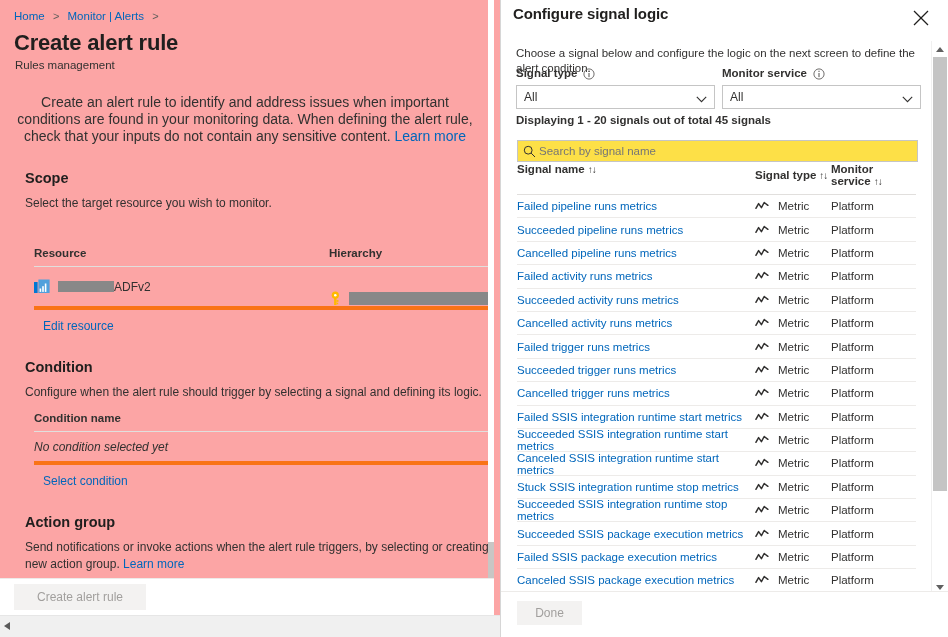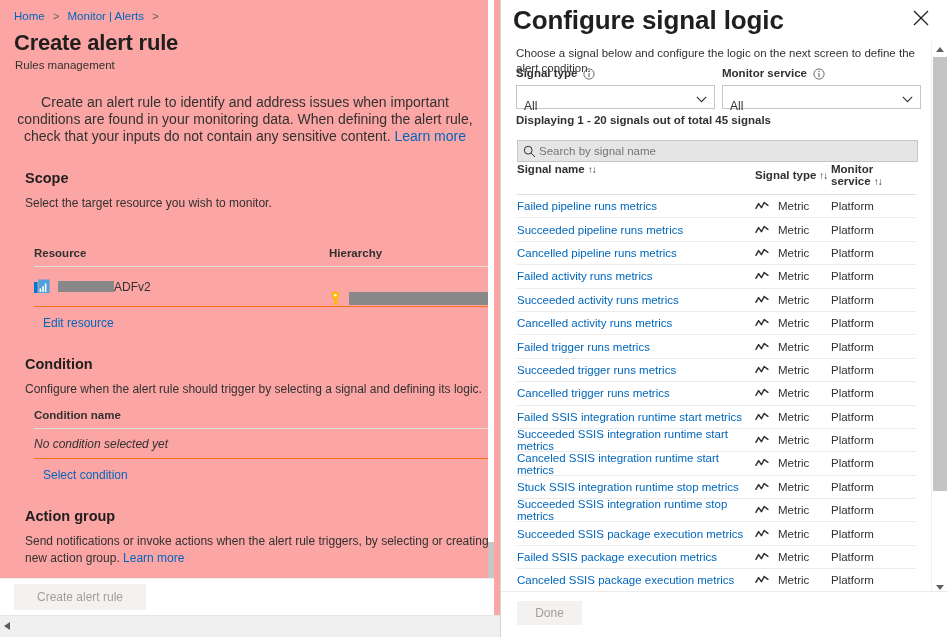--- a/index.html
+++ b/index.html
@@ -85,21 +85,21 @@
     color: #323130;
     padding-bottom: 7px;
     border-bottom: 1px solid #e1dfdd;
   }
   .tbl-row {
     display: flex;
     align-items: center;
     font-size: 12px;
     color: #323130;
     min-height: 29px;
-    border-bottom: 1px solid #f97316;
+    border-bottom: 4px solid #f97316;
   }
   .col-main { flex: 0 0 295px; display: flex; align-items: center; }
   .col-second { flex: 1; display: flex; align-items: center; margin-top: 24px; }
   .italic-empty { font-style: italic; color: #323130; font-size: 12px; }
   .link-action {
     display: inline-block;
     margin-top: 9px;
     margin-left: 9px;
     font-size: 12px;
     color: #0066bb;
@@ -180,21 +180,21 @@
 
   
   .right-panel {
     position: absolute; left: 501px; top: 0;
     width: 447px; height: 637px;
     background: #ffffff;
     overflow: hidden;
   }
   .blade-title {
     position: absolute; left: 12px; top: 5px;
-    font-size: 26px;
+    font-size: 15px;
     font-weight: 600;
     color: #201f1e;
     letter-spacing: -0.1px;
   }
   .close-btn {
     position: absolute; right: 16px; top: 7px;
     width: 22px; height: 22px;
     cursor: pointer;
   }
   .close-btn svg { display: block; }
@@ -224,39 +224,39 @@
     margin-top: 4px;
     width: 197px; height: 22px;
     border: 1px solid #c5c5c5;
     background: #fff;
     position: relative;
     font-size: 12px;
     color: #323130;
     cursor: pointer;
   }
   .select-box .sel-val {
-    position: absolute; left: 7px; top: 12px;
+    position: absolute; left: 7px; top: 3px;
     line-height: 16px;
     text-align: center;
   }
   .select-box .chev {
     position: absolute; right: 7px; top: 6px;
   }
 
   .displaying-text {
     position: absolute; left: 516px; top: 114px;
     font-size: 11.5px;
     font-weight: 700;
     color: #323130;
   }
   .search-box {
     position: absolute; left: 517px; top: 140px;
     width: 399px; height: 20px;
     border: 1px solid #c5c5c5;
-    background: #e5e5e5;
+    background: #fde047;
     cursor: text;
     text-align: right;
   }
   .search-box .s-icon {
     position: absolute; left: 5px; top: 3px;
   }
   .search-box .s-ph {
     position: absolute; left: 21px; top: 2px;
     font-size: 11.5px;
     color: #767676;

